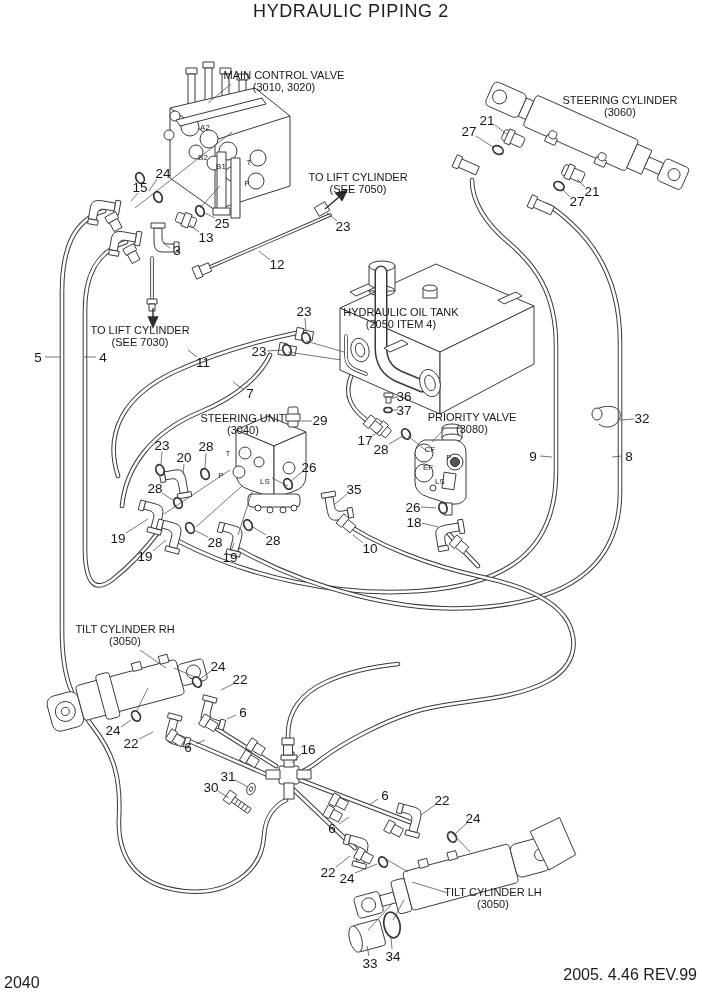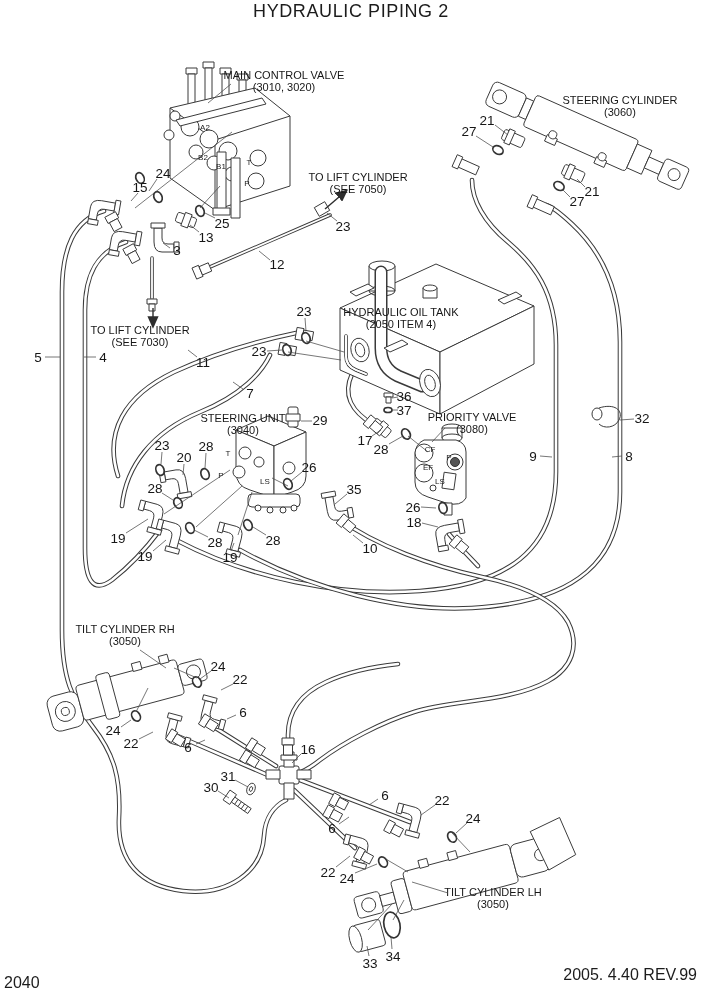--- a/index.html
+++ b/index.html
@@ -578,14 +578,14 @@
         <text x="221" y="478" text-anchor="middle" class="port-lbl">P</text>
         <text x="265" y="484" text-anchor="middle" class="port-lbl">LS</text>
         <text x="430" y="452" text-anchor="middle" class="port-lbl">CF</text>
         <text x="428" y="470" text-anchor="middle" class="port-lbl">EF</text>
         <text x="449" y="460" text-anchor="middle" class="port-lbl">P</text>
         <text x="440" y="484" text-anchor="middle" class="port-lbl">LS</text>
       </g>
   </svg>
 
   <div id="footer-left">2040</div>
-  <div id="footer-right">2005. 4.40 REV.99</div>
+  <div id="footer-right">2005. 4.46 REV.99</div>
 </div>
 
 </body></html>

